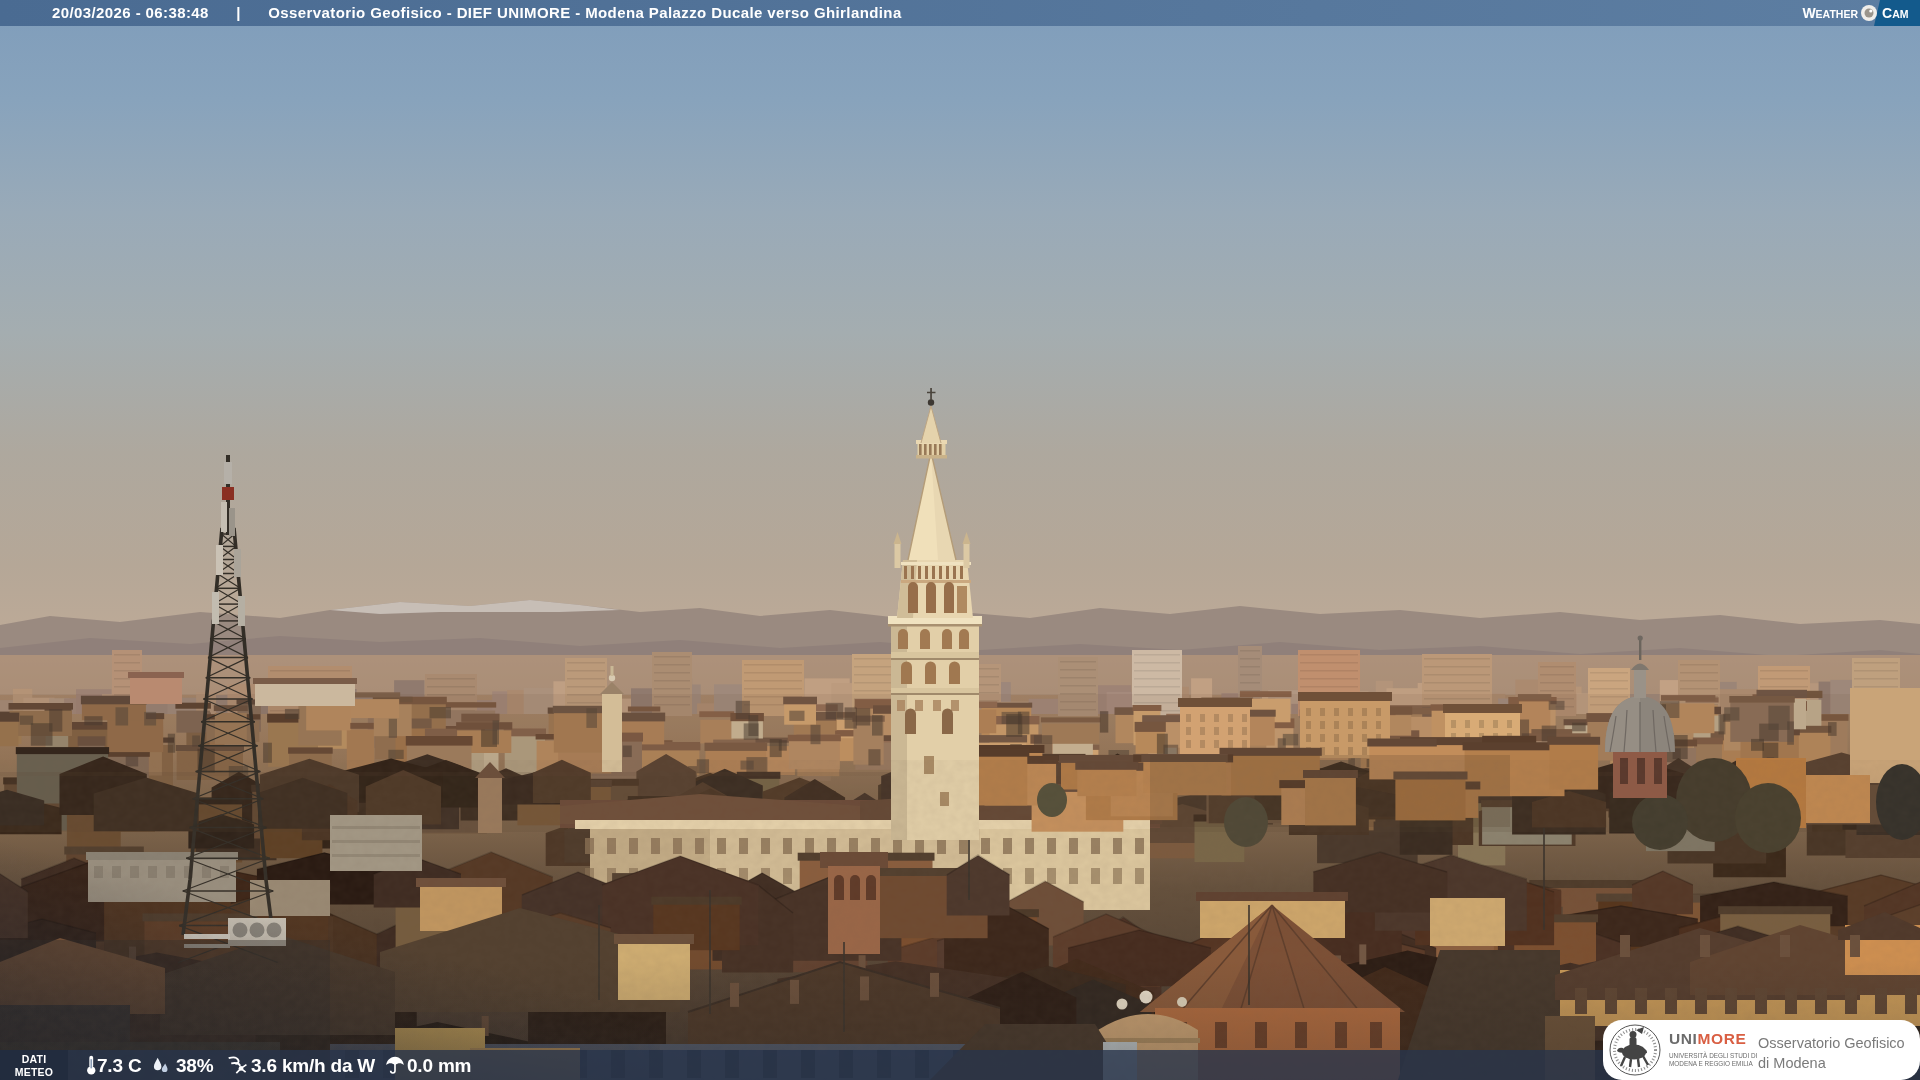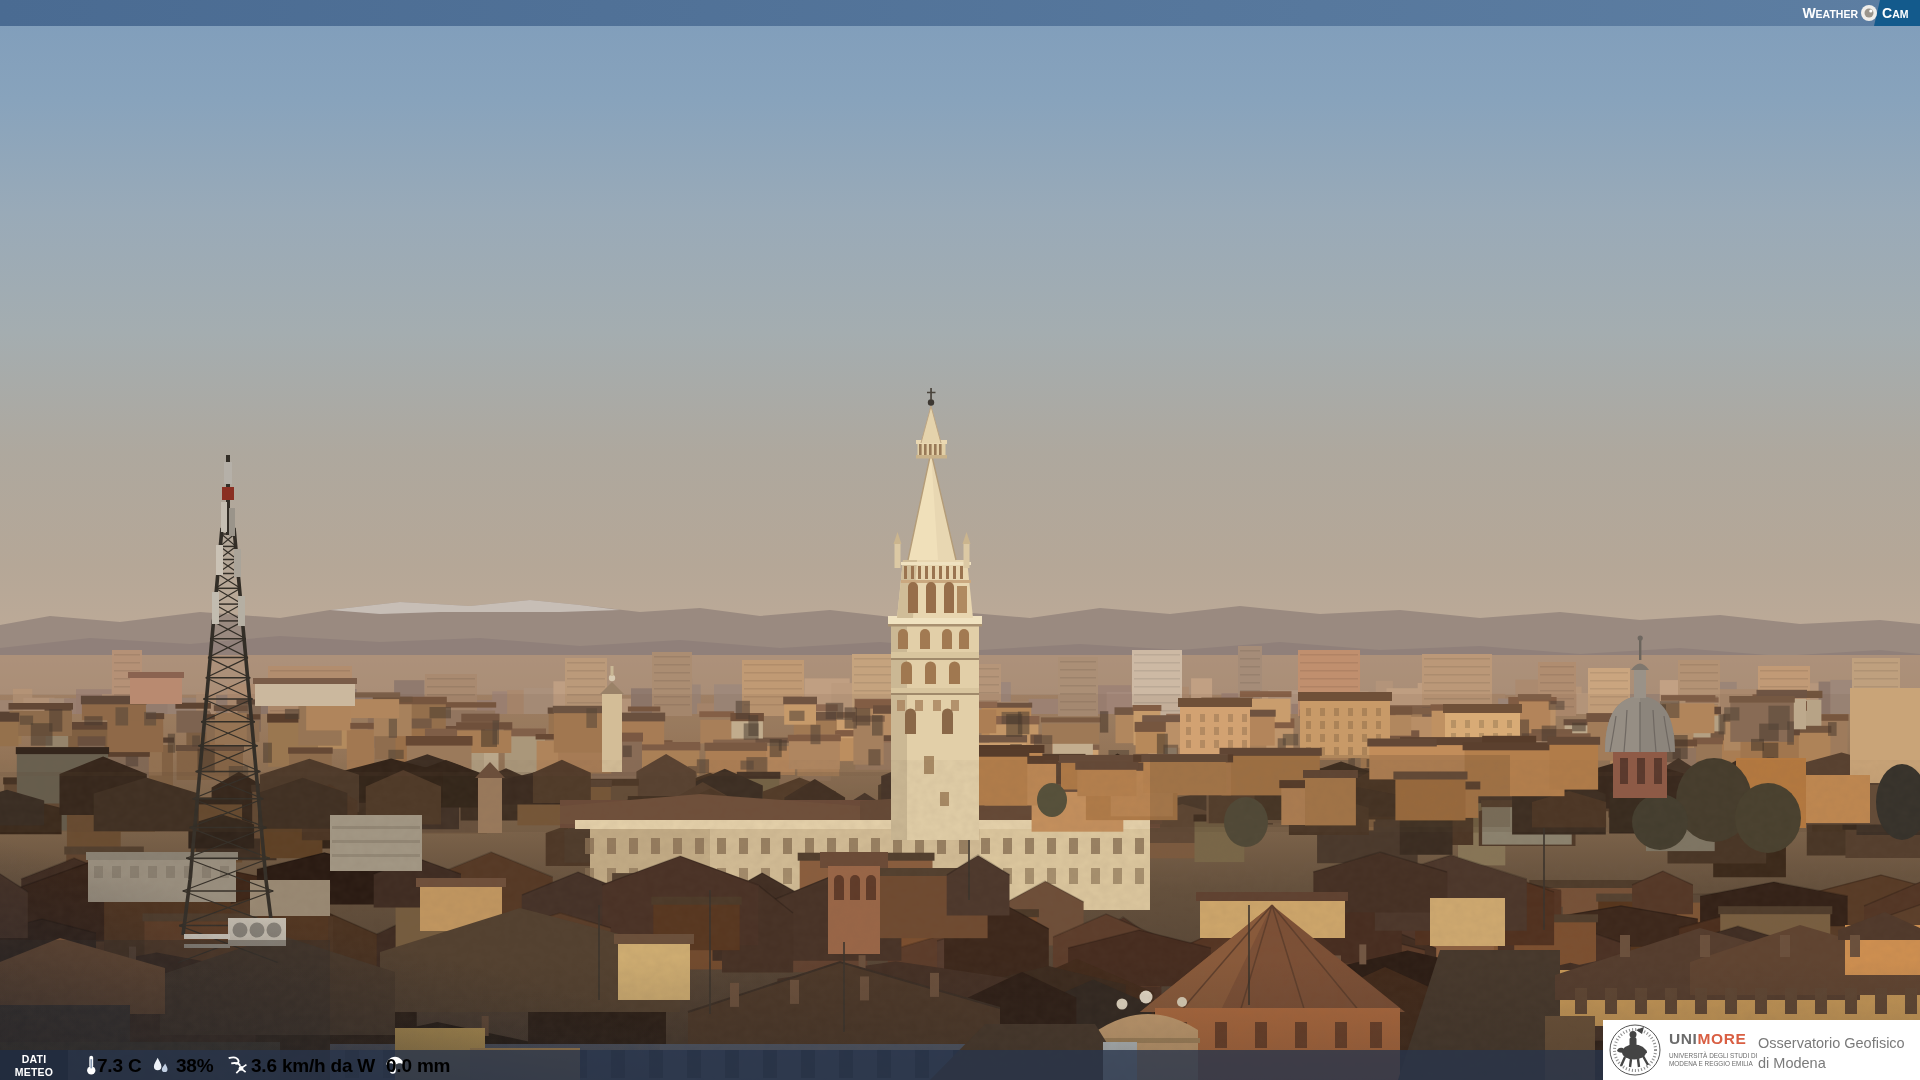--- a/index.html
+++ b/index.html
@@ -2,22 +2,22 @@
 <html><head><meta charset="utf-8">
 <style>
 html,body{margin:0;padding:0;width:1920px;height:1080px;overflow:hidden;background:#8a7a65;
 font-family:"Liberation Sans",sans-serif;}
 #scene{position:absolute;left:0;top:0;width:1920px;height:1080px;}
 #topbar{position:absolute;left:0;top:0;width:1920px;height:26px;background:linear-gradient(90deg,#4a6b92,#5d7ea2);}
 #topbar .txt{position:absolute;top:4px;left:52px;color:#fff;font-weight:bold;font-size:15px;letter-spacing:0.4px;white-space:nowrap;}
 #botbar{position:absolute;left:0;top:1050px;width:1920px;height:30px;background:rgba(40,53,75,0.78);}
 #datibox{position:absolute;left:0;top:0;width:68px;height:30px;background:rgba(28,38,56,0.5);color:#fff;
 font-size:10.5px;font-weight:bold;text-align:center;line-height:12.5px;padding-top:3px;letter-spacing:0.2px;box-sizing:border-box;}
-.wv{position:absolute;top:0;height:30px;color:#000000;font-weight:bold;font-size:19px;line-height:31px;letter-spacing:-0.2px;}
-#unibox{position:absolute;left:1603px;top:1020px;width:317px;height:60px;background:#fff;}
+.wv{position:absolute;top:0;height:30px;color:#ffffff;font-weight:bold;font-size:19px;line-height:31px;letter-spacing:-0.2px;}
+#unibox{position:absolute;left:1603px;top:1020px;width:317px;height:60px;background:#fff;border-radius:19px;}
 </style></head><body>
 <svg id="scene" width="1920" height="1080" viewBox="0 0 1920 1080">
 <defs>
 <linearGradient id="sky" x1="0" y1="0" x2="0" y2="1">
 <stop offset="0" stop-color="#7f9dbb"></stop>
 <stop offset="0.15" stop-color="#88a3bc"></stop>
 <stop offset="0.32" stop-color="#99aab8"></stop>
 <stop offset="0.5" stop-color="#a4adb0"></stop>
 <stop offset="0.68" stop-color="#aea89e"></stop>
 <stop offset="0.85" stop-color="#b5a797"></stop>
@@ -1485,20 +1485,21 @@
 </linearGradient>
 <rect x="0" y="960" width="1920" height="120" fill="url(#botshadow)"></rect>
 <filter id="rooftex" x="0" y="0" width="100%" height="100%">
 <feTurbulence type="fractalNoise" baseFrequency="0.11 0.13" numOctaves="2" seed="7" result="n"></feTurbulence>
 <feColorMatrix in="n" type="matrix" values="0 0 0 0 0.18  0 0 0 0 0.12  0 0 0 0 0.08  0 0 0 0.6 0"></feColorMatrix>
 </filter>
 <rect x="0" y="760" width="1920" height="320" filter="url(#rooftex)" opacity="0.18"></rect>
 
 </svg>
 <div id="topbar">
+<div class="txt">20/03/2026 - 06:38:48&nbsp;&nbsp;&nbsp;&nbsp;&nbsp;&nbsp;|&nbsp;&nbsp;&nbsp;&nbsp;&nbsp;&nbsp;Osservatorio Geofisico - DIEF UNIMORE - Modena Palazzo Ducale verso Ghirlandina</div>
 <svg style="position:absolute;right:0;top:0" width="150" height="26" viewBox="0 0 150 26">
 <polygon points="110,0 150,0 150,26 104,26" fill="#135a8c"></polygon>
 <text x="88" y="18" text-anchor="end" fill="#fff" font-size="14" font-weight="bold" font-family="Liberation Sans">W<tspan font-size="10.5">EATHER</tspan></text>
 <circle cx="99" cy="13" r="8" fill="#f0eeea"></circle>
 <circle cx="99" cy="13" r="4.5" fill="#9a958c"></circle>
 <circle cx="100.8" cy="11" r="1.6" fill="#fff"></circle>
 <text x="112" y="18" fill="#fff" font-size="14" font-weight="bold" font-family="Liberation Sans">C<tspan font-size="10.5">AM</tspan></text>
 </svg>
 </div>
 <div id="botbar">
@@ -1518,21 +1519,21 @@
 <path d="M2,5 Q11,2 13.5,7.5 Q14.5,11 10,11.5" stroke="#fff" stroke-width="2.2" fill="none"></path>
 <path d="M5,11 Q14,9.5 15.5,14" stroke="#fff" stroke-width="2.2" fill="none"></path>
 <circle cx="16.5" cy="17" r="2.8" fill="#fff"></circle>
       <path d="M16.5,17 L23,12.5 M16.5,17 L11,22.5 M16.5,17 L22,21.5" stroke="#fff" stroke-width="2"></path>
     </svg>
 <div class="wv" style="left:251px">3.6 km/h da W</div>
 <svg style="position:absolute;left:385px;top:5px" width="20" height="20" viewBox="0 0 24 24">
 <path d="M12,2 C6,2 1.5,7.5 1.5,12 C4.5,9 8,9 12,12 C16,9 19.5,9 22.5,12 C22.5,7.5 18,2 12,2Z" fill="#fff"></path>
 <path d="M12,10 L12,19 a2.6,2.6 0 0 1 -5.2,0" stroke="#fff" stroke-width="2" fill="none"></path>
     </svg>
-<div class="wv" style="left:386px">0.0 mm</div>
+<div class="wv" style="left:407px">0.0 mm</div>
 </div>
 <div id="unibox">
 <svg width="317" height="60" viewBox="0 0 317 60">
 <circle cx="32" cy="30" r="25" fill="#fff" stroke="#555" stroke-width="1"></circle>
 <circle cx="32" cy="30" r="20.5" fill="none" stroke="#777" stroke-width="3" stroke-dasharray="1.1,2.0" opacity="0.8"></circle>
 <g fill="#444">
 <ellipse cx="31" cy="32" rx="12" ry="7.5"></ellipse>
 <path d="M20,28 q-5,-1 -6,3 q3,3 8,1 Z"></path>
 <path d="M40,30 q4,-2 4,3 l-4,1 Z"></path>
 <rect x="26.5" y="17" width="7" height="13" rx="2.5"></rect>

